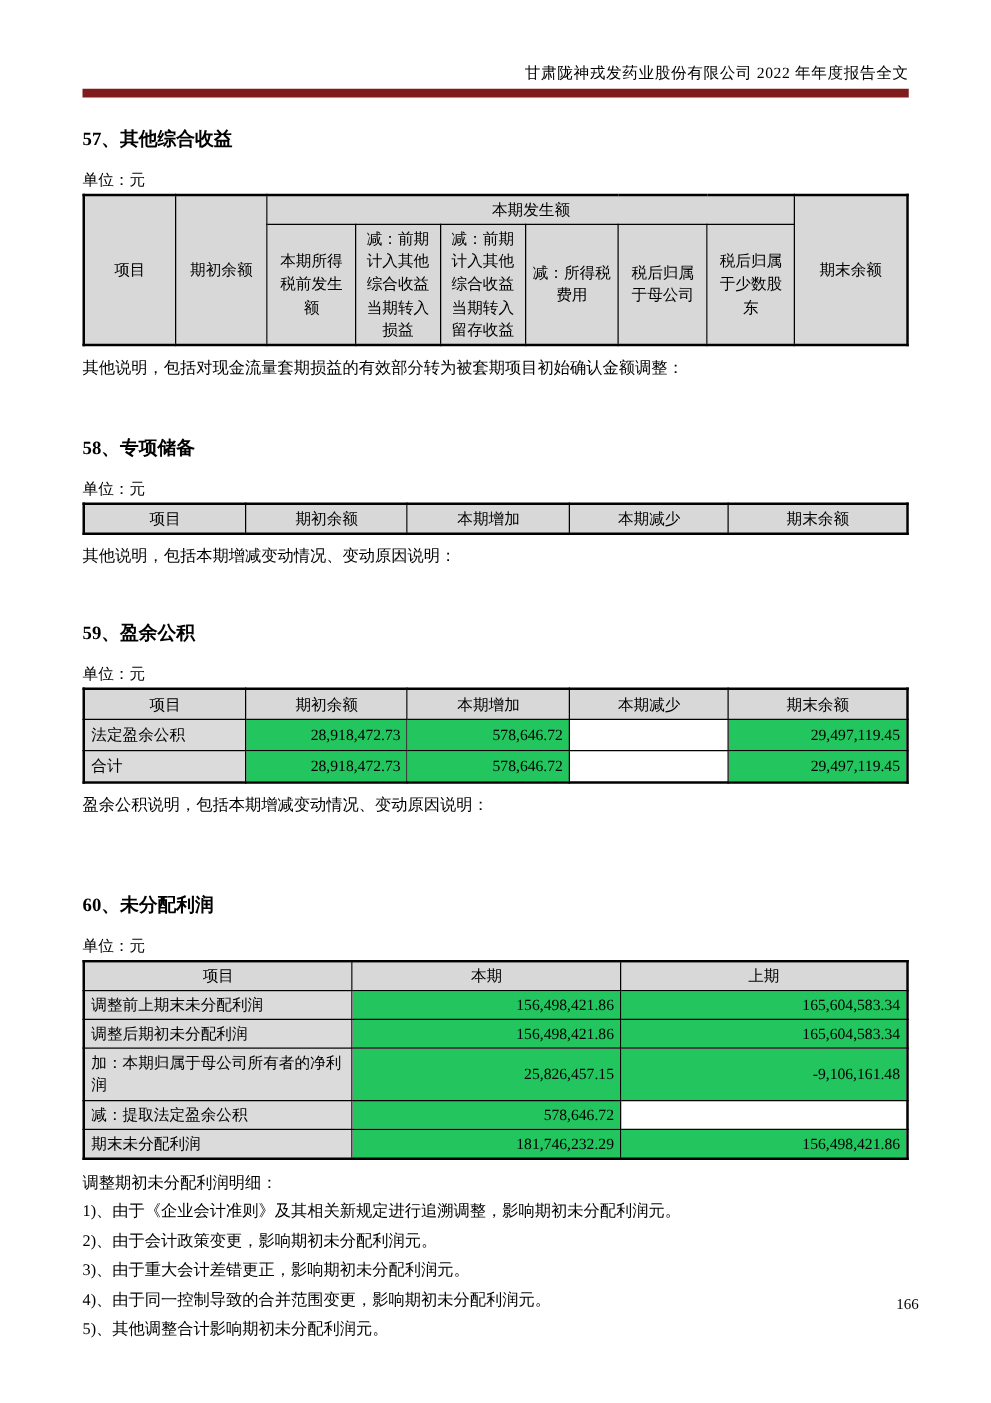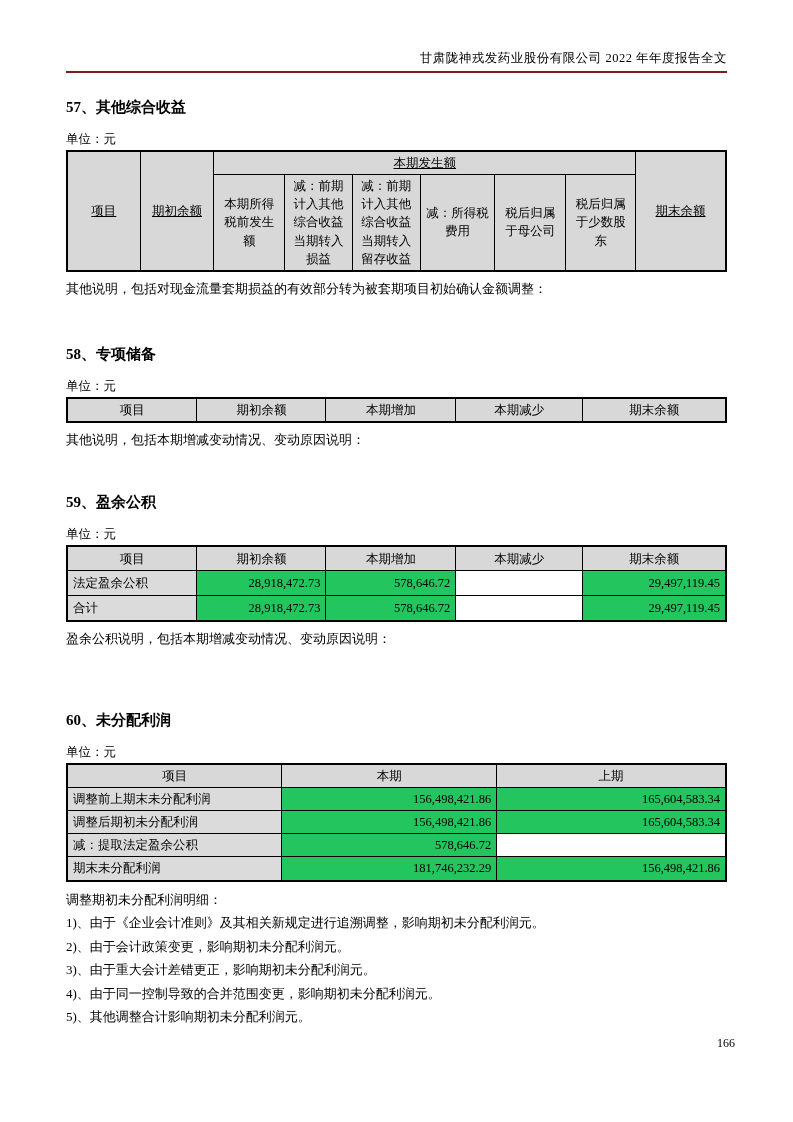--- a/index.html
+++ b/index.html
@@ -12,21 +12,21 @@
     background: #ffffff;
     font-family: "Liberation Serif", "DejaVu Serif", serif;
     color: #000000;
     overflow: hidden;
   }
   .content { padding: 0 66px; }
 
   .doc-header {
     padding-top: 50px;
     padding-bottom: 5px;
-    border-bottom: 2px solid #7f1d1d;
+    border-bottom: 7px solid #7f1d1d;
   }
   .doc-header-title {
     text-align: right;
     font-size: 12.5px;
     line-height: 16px;
     letter-spacing: 0.5px;
   }
 
   h2.sec-title {
     font-size: 15px;
@@ -58,21 +58,21 @@
     line-height: 1.45;
     padding: 2px 5px;
     vertical-align: middle;
     overflow: hidden;
   }
   .hd td { background: #d8d8d8; text-align: center; }
   td.name-cell { background: #dbdbdb; text-align: left; }
   td.num-cell { text-align: right; background: #22c55e; }
   td.blank-cell { background: #ffffff; }
 
-  .t57 .row-group td { height: 22px; text-decoration: underline; }
+  .t57 .row-group td { height: 22px; }
   .t57 .row-sub td { height: 86px; }
   .t58 td { height: 24px; }
   .t59 td { height: 25px; }
   .t60 td { height: 22px; }
   .t60 tr.tall td { height: 37px; }
 
   p.note {
     margin-top: 9px;
     font-size: 13px;
     line-height: 16px;
@@ -208,20 +208,25 @@
         <tr>
           <td class="name-cell">调整前上期末未分配利润</td>
           <td class="num-cell">156,498,421.86</td>
           <td class="num-cell">165,604,583.34</td>
         </tr>
         <tr>
           <td class="name-cell">调整后期初未分配利润</td>
           <td class="num-cell">156,498,421.86</td>
           <td class="num-cell">165,604,583.34</td>
         </tr>
+        <tr class="tall">
+          <td class="name-cell">加：本期归属于母公司所有者的净利润</td>
+          <td class="num-cell">25,826,457.15</td>
+          <td class="num-cell">-9,106,161.48</td>
+        </tr>
         <tr>
           <td class="name-cell">减：提取法定盈余公积</td>
           <td class="num-cell">578,646.72</td>
           <td class="blank-cell"></td>
         </tr>
         <tr>
           <td class="name-cell">期末未分配利润</td>
           <td class="num-cell">181,746,232.29</td>
           <td class="num-cell">156,498,421.86</td>
         </tr>

